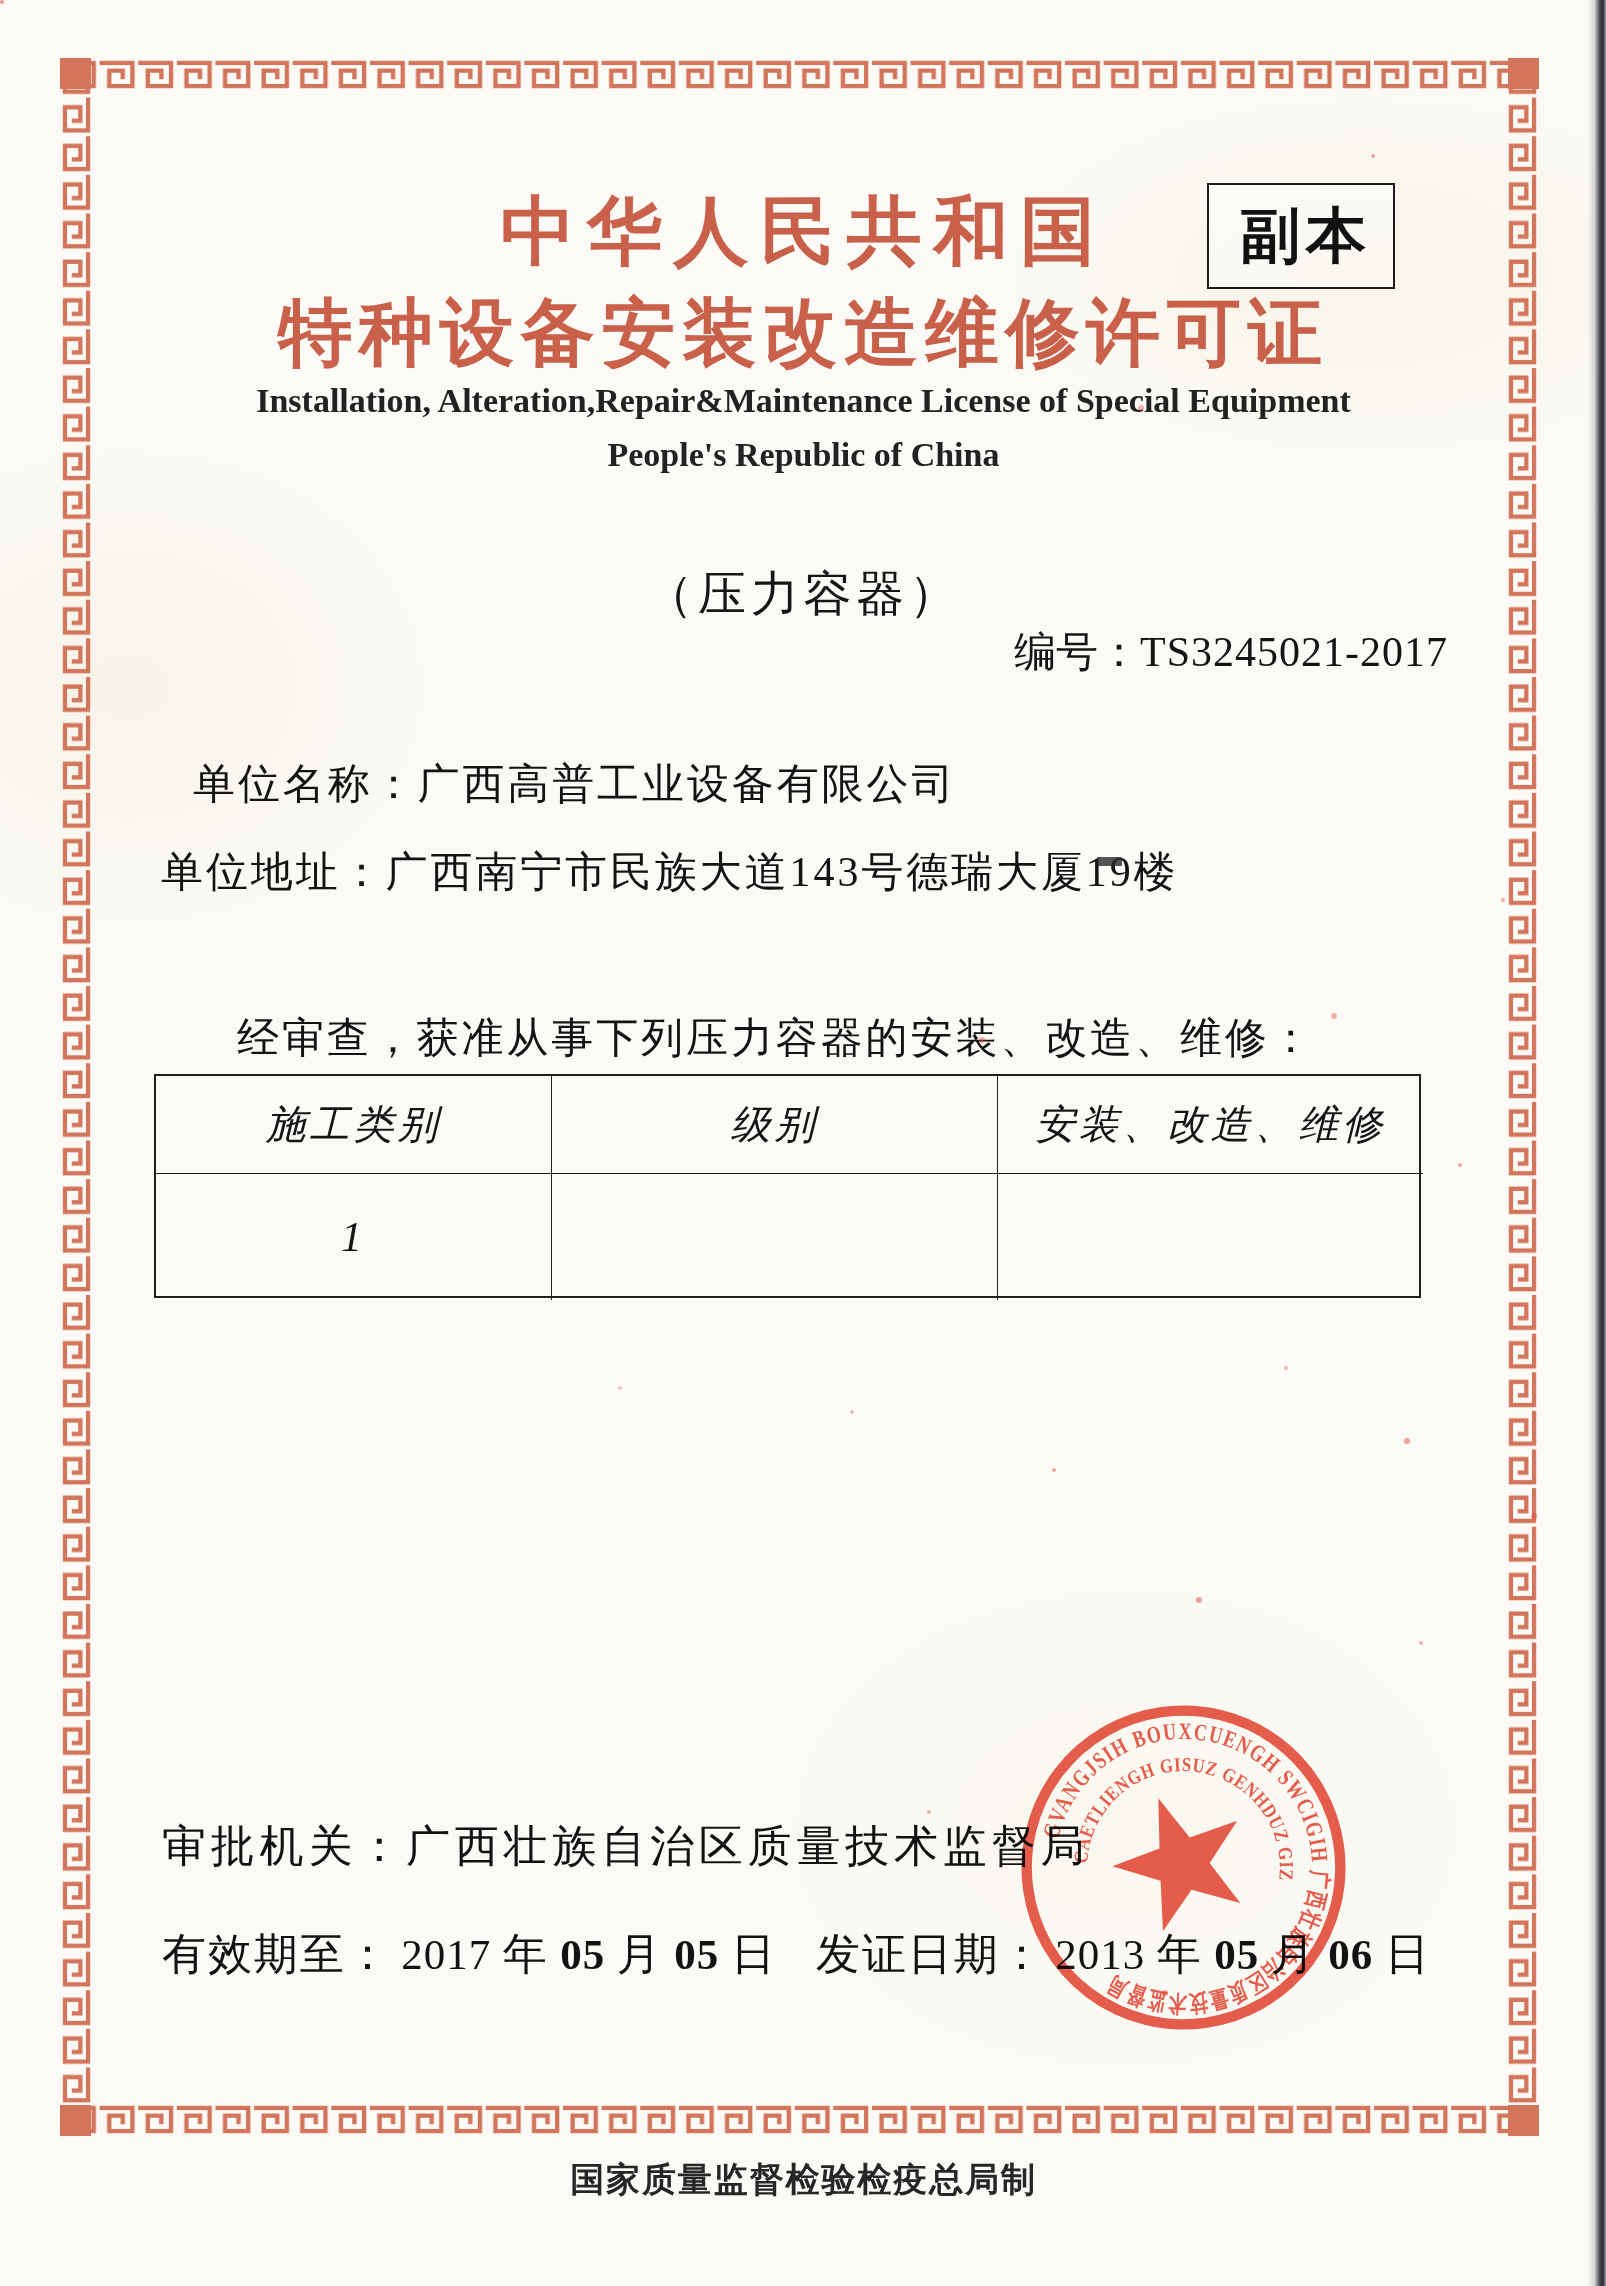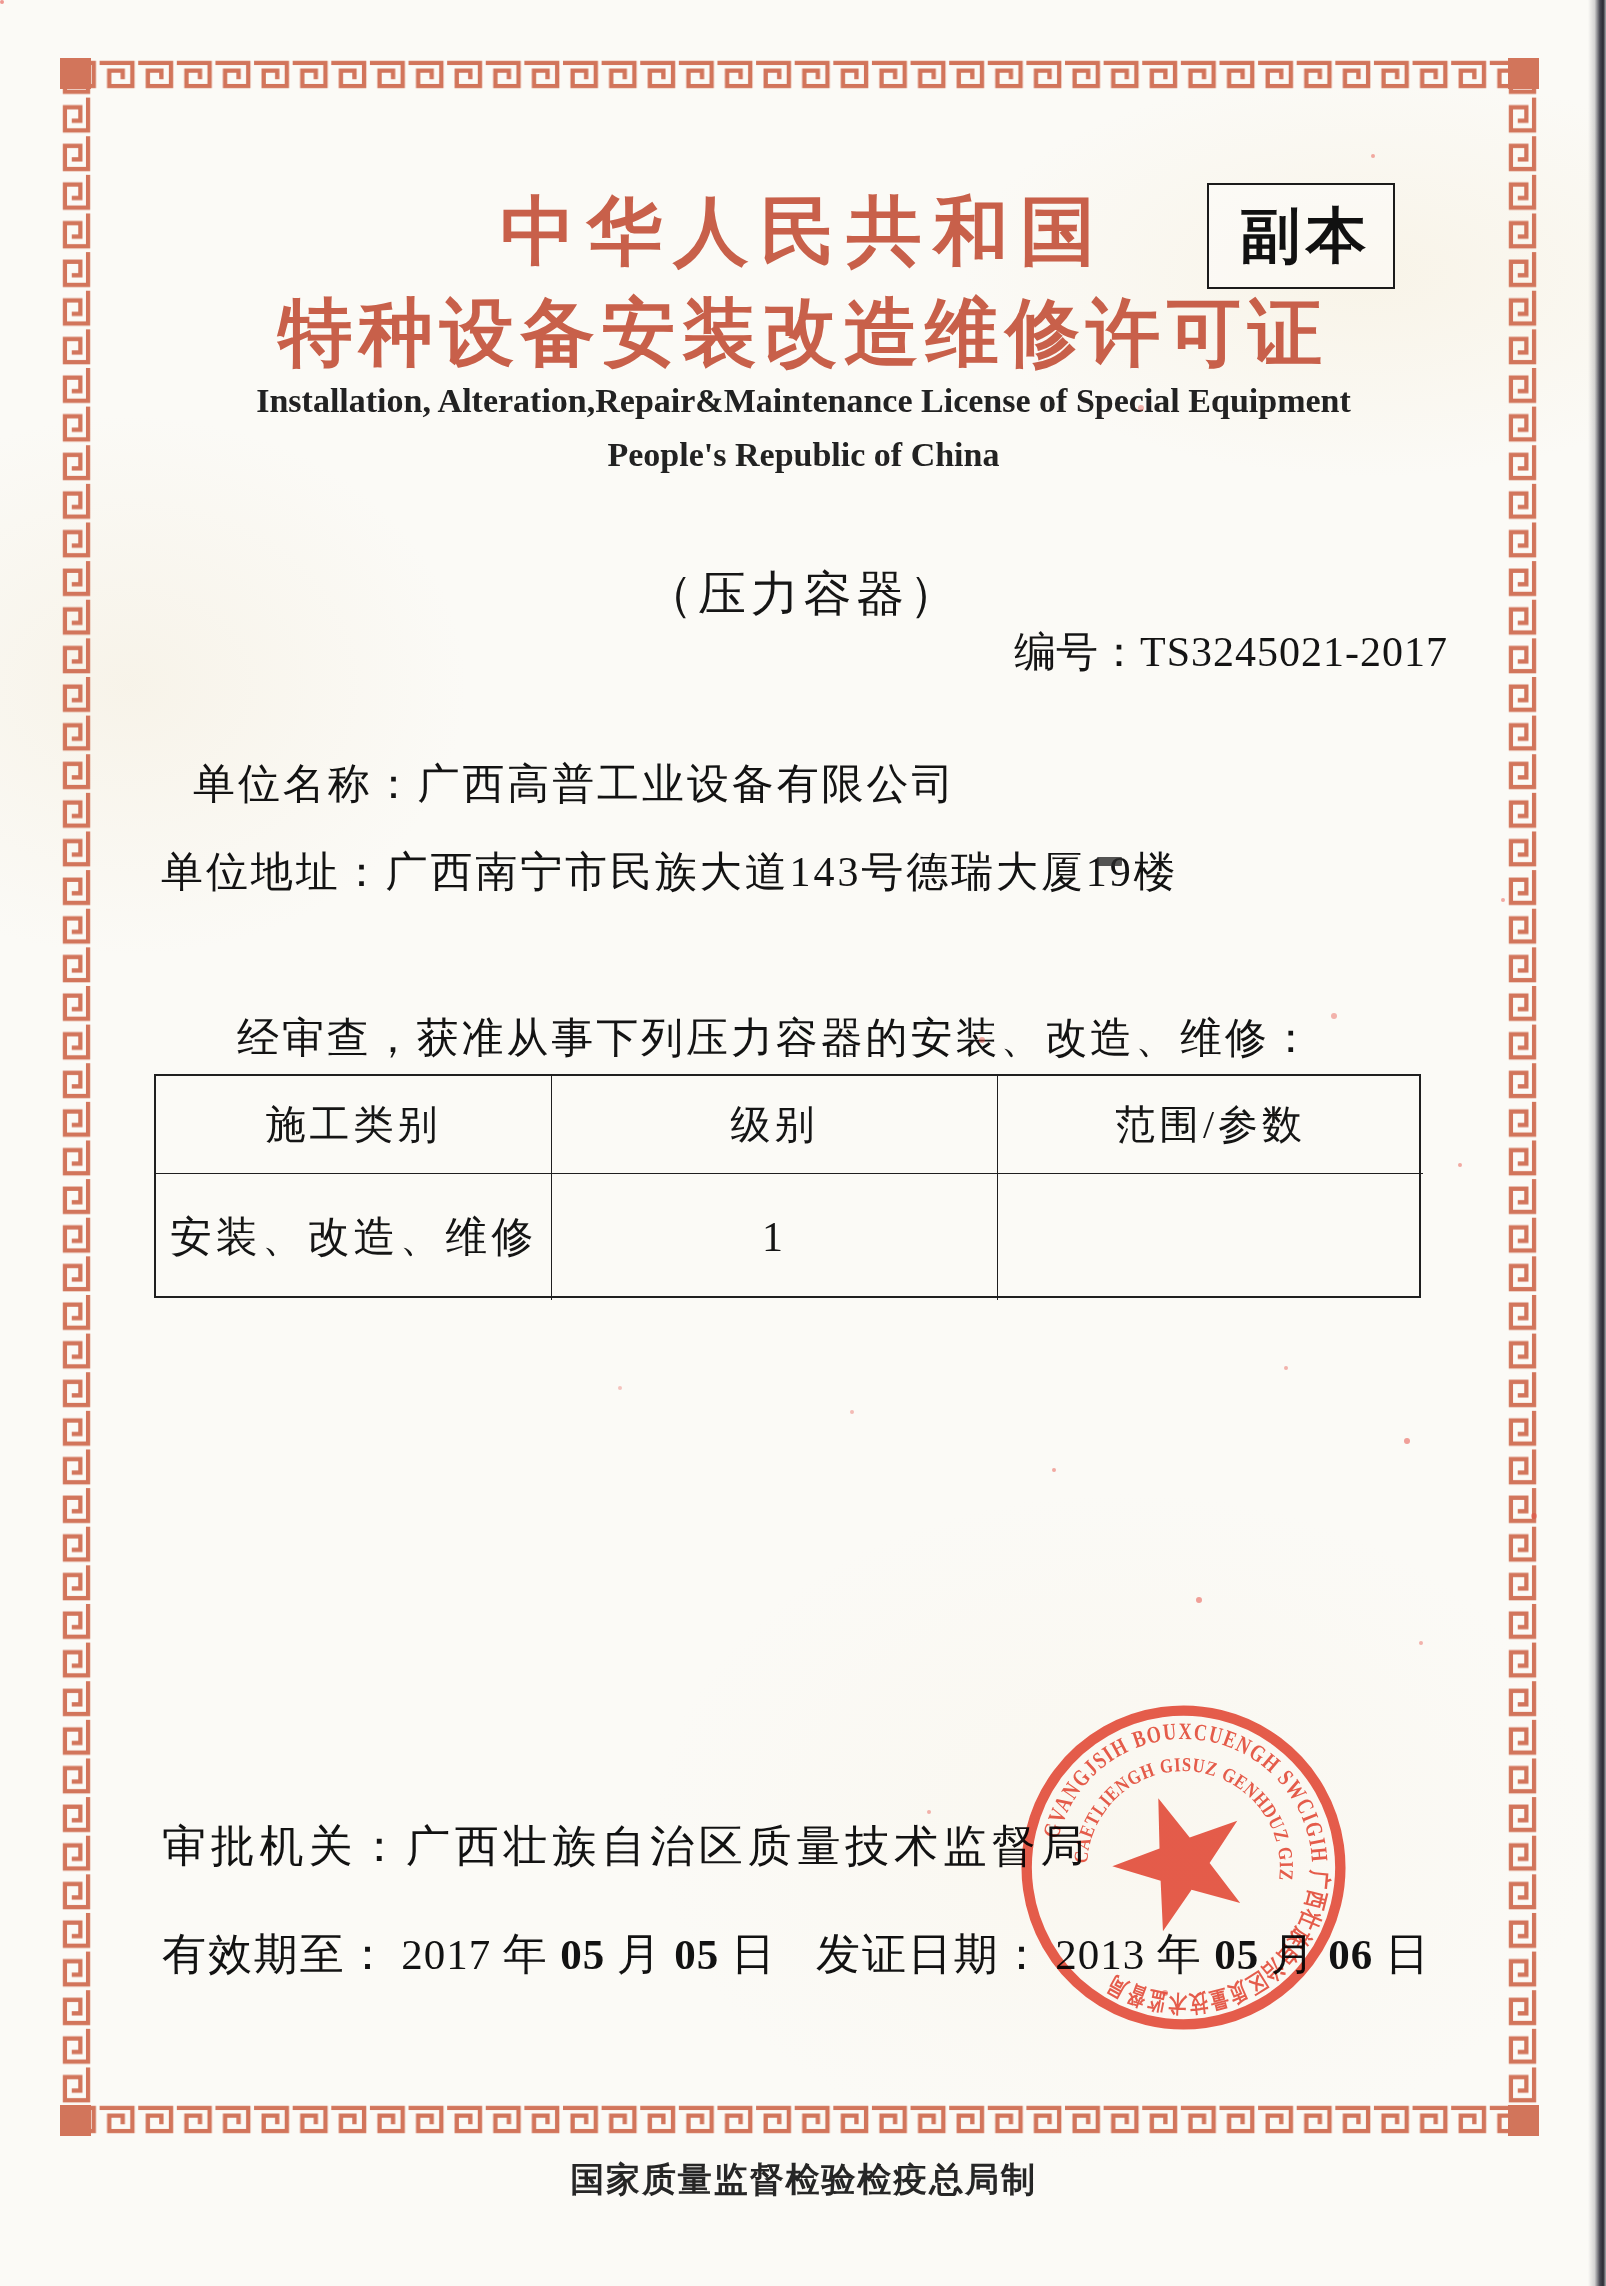--- a/index.html
+++ b/index.html
@@ -64,21 +64,21 @@
   .serial .val{font-family:"Liberation Serif","DejaVu Serif",serif;letter-spacing:1px;}
   
   .field-line{position:absolute;left:161px;font-size:42px;letter-spacing:2.9px;color:#131313;white-space:nowrap;}
   .name-line{top:756px;margin-left:32px;}
   .addr-line{top:844px;}
   .statement{position:absolute;left:237px;top:1010px;font-size:42px;letter-spacing:2.9px;color:#131313;white-space:nowrap;text-align:center;}
   
   .lic-table{
     position:absolute;left:154px;top:1074px;width:1267px;height:224px;
     display:grid;grid-template-columns:396px 446px 425px;grid-template-rows:98px 126px;
-    border:2.9px solid #1f1f1f;box-sizing:border-box;
+    border:2.9px solid #1f1f1f;box-sizing:border-box;font-style:italic;
   }
   .lic-table .cell{
     border-right:1.9px solid #1f1f1f;border-bottom:1.9px solid #1f1f1f;
     display:flex;align-items:center;justify-content:center;
     font-size:40px;letter-spacing:3.9px;color:#151515;
   }
   .lic-table .cell:nth-child(3n){border-right:none;}
   .lic-table .cell:nth-child(n+4){border-bottom:none;font-size:42px;}
   
   .authority{position:absolute;left:162px;top:1817px;font-size:44px;letter-spacing:4.8px;color:#121212;white-space:nowrap;}
@@ -187,21 +187,20 @@
   </div>
   <div class="field-line addr-line">
     <span>单位地址：</span><span>广西南宁市民族大道143号德瑞大厦19楼</span>
   </div>
 
   <div class="statement">经审查，获准从事下列压力容器的安装、改造、维修：</div>
 
   <div class="lic-table">
     <div class="cell">施工类别</div>
     <div class="cell">级别</div>
-    <div class="cell">范围/参数</div>
     <div class="cell">安装、改造、维修</div>
     <div class="cell">1</div>
     <div class="cell"></div>
   </div>
 
   <div class="authority">
     <span>审批机关：</span><span>广西壮族自治区质量技术监督局</span>
   </div>
 
   <div class="date-row">

